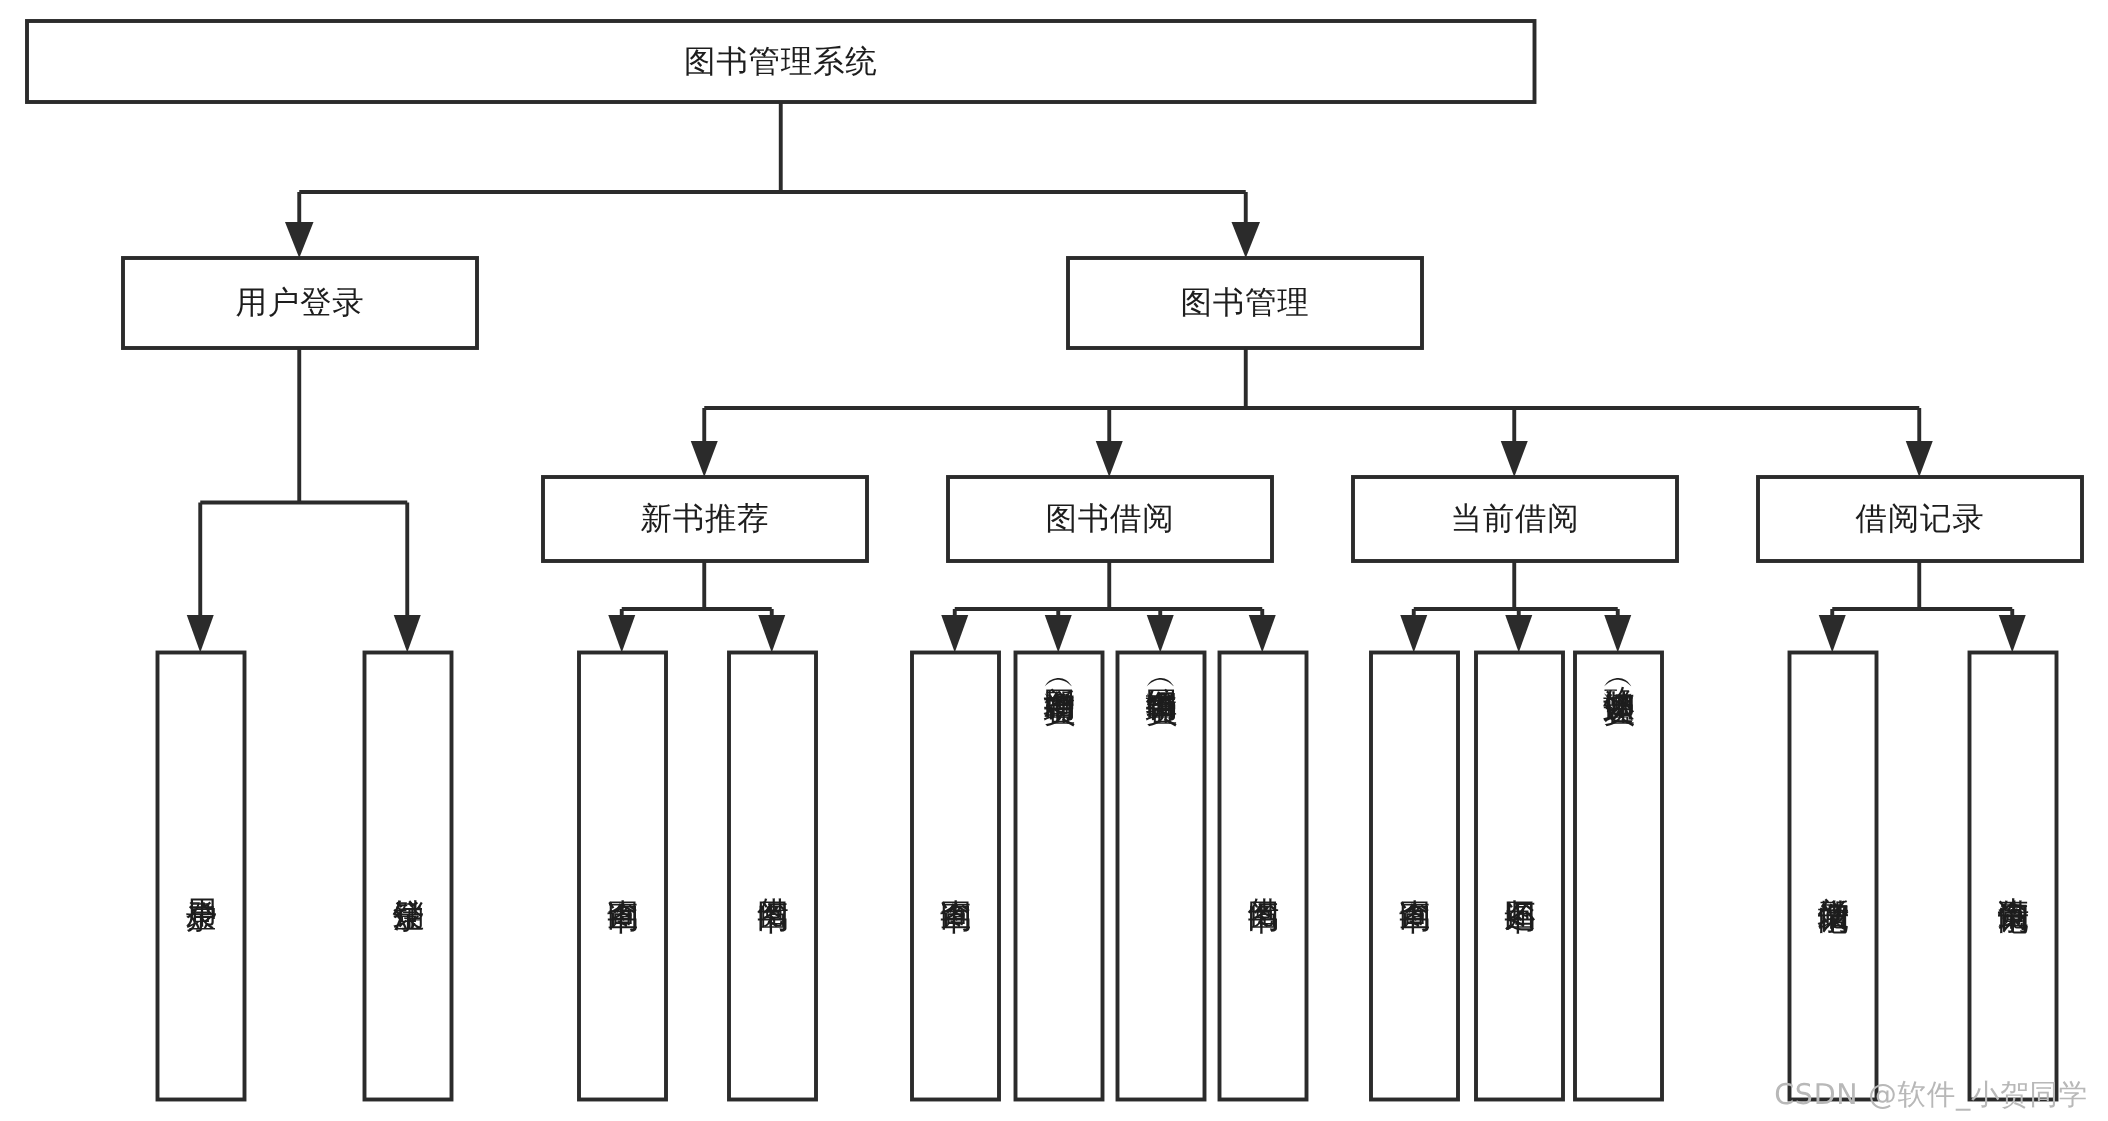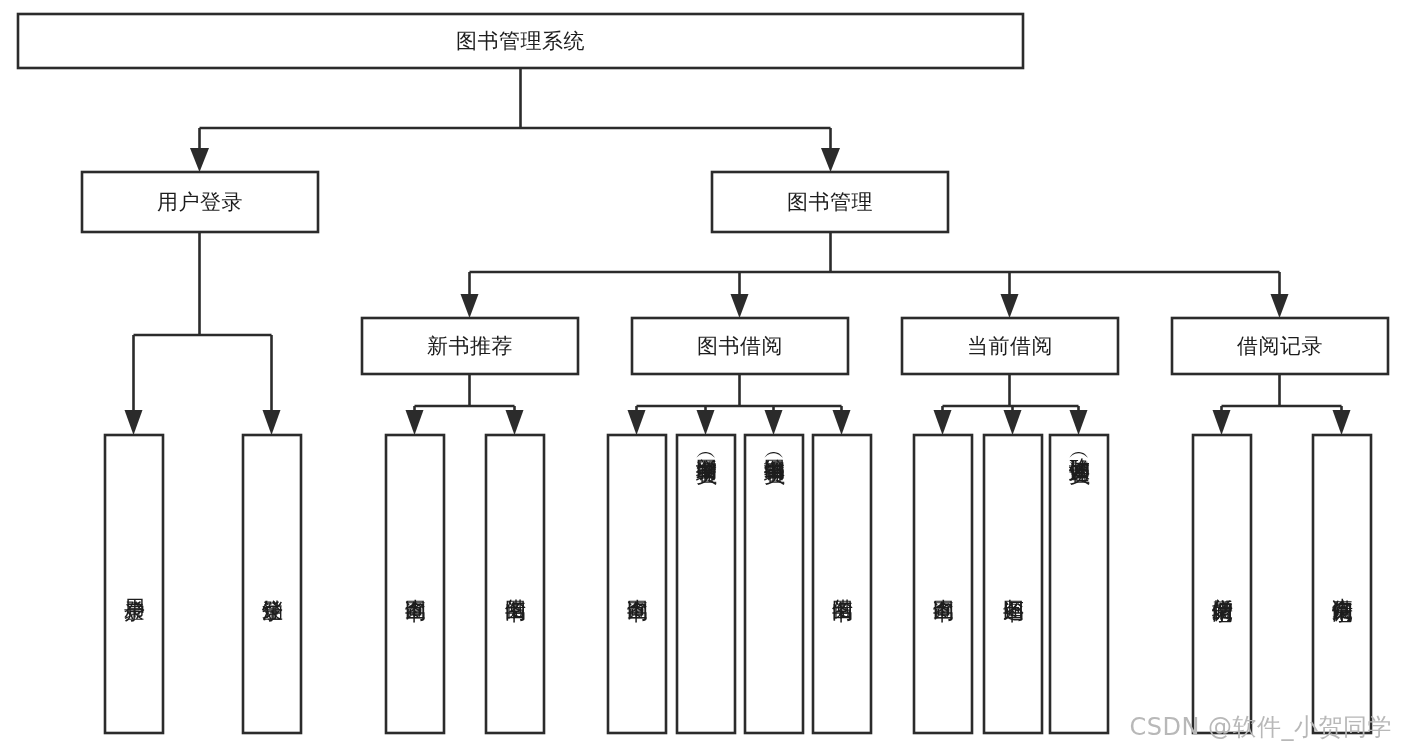--- a/index.html
+++ b/index.html
@@ -67,21 +67,21 @@
     color: #1d1d1d;
     letter-spacing: 1px;
     white-space: nowrap;
     text-align: center;
   }
   .watermark {
     position: absolute;
     right: 8px;
     bottom: 4px;
     font-family: "DejaVu Sans", "Liberation Sans", sans-serif;
-    font-size: 24px;
+    font-size: 19px;
     color: #b8b8b8;
     letter-spacing: 0.5px;
     user-select: none;
     pointer-events: none;
     white-space: nowrap;
   }
 </style>
 </head>
 <body>
 

